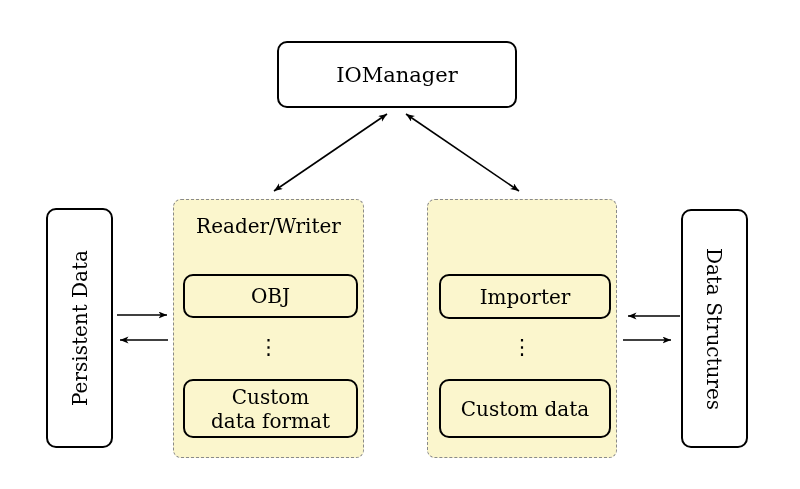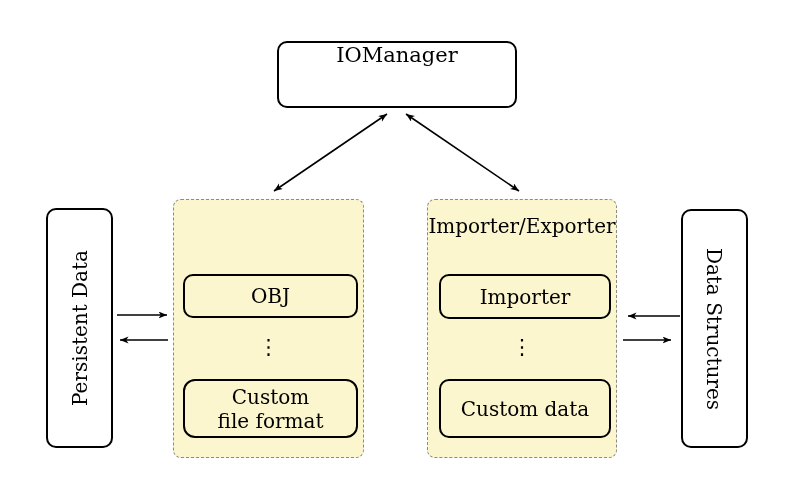--- a/index.html
+++ b/index.html
@@ -20,20 +20,21 @@
     font-family: "DejaVu Serif", "Liberation Serif", serif;
     color: var(--text);
     overflow: hidden;
   }
   .node {
     position: absolute;
     background: var(--node-fill);
     border: 2.5px solid var(--line);
     border-radius: 10px;
     display: flex;
+    align-items: center;
     justify-content: center;
     font-size: 21px;
   }
   .group {
     position: absolute;
     background: var(--group-fill);
     border: 1.4px dashed var(--group-border);
     border-radius: 8px;
   }
   .group-title {
@@ -110,32 +111,32 @@
 
   <div class="vert-label-box" style="left:46px; top:208px; width:67px; height:240px;">
     <span class="rot-ccw">Persistent Data</span>
   </div>
 
   <div class="vert-label-box" style="left:681px; top:209px; width:67px; height:239px;">
     <span class="rot-cw">Data Structures</span>
   </div>
 
   <div class="group" style="left:173px; top:199px; width:191px; height:259px;">
+    <div class="group-title">Reader/Writer</div>
     <div class="subnode" style="left:9px; top:74px; width:175px; height:44px;">
       <div>OBJ</div>
     </div>
     <div class="dots" style="top:134px;">⋮</div>
-    <div class="subnode" style="left:9px; top:179px; width:175px; height:59px;border-radius:12px;">
+    <div class="subnode" style="left:9px; top:179px; width:175px; height:59px;">
       <div>Custom</div>
-      <div>file format</div>
+      <div>data format</div>
     </div>
   </div>
 
   <div class="group" style="left:427px; top:199px; width:190px; height:259px;">
-    <div class="group-title">Importer/Exporter</div>
     <div class="subnode" style="left:11px; top:74px; width:172px; height:45px;">
       <div>Importer</div>
     </div>
     <div class="dots" style="top:134px;">⋮</div>
     <div class="subnode" style="left:11px; top:179px; width:172px; height:59px;">
       <div>Custom data</div>
     </div>
   </div>
 
 </div>

